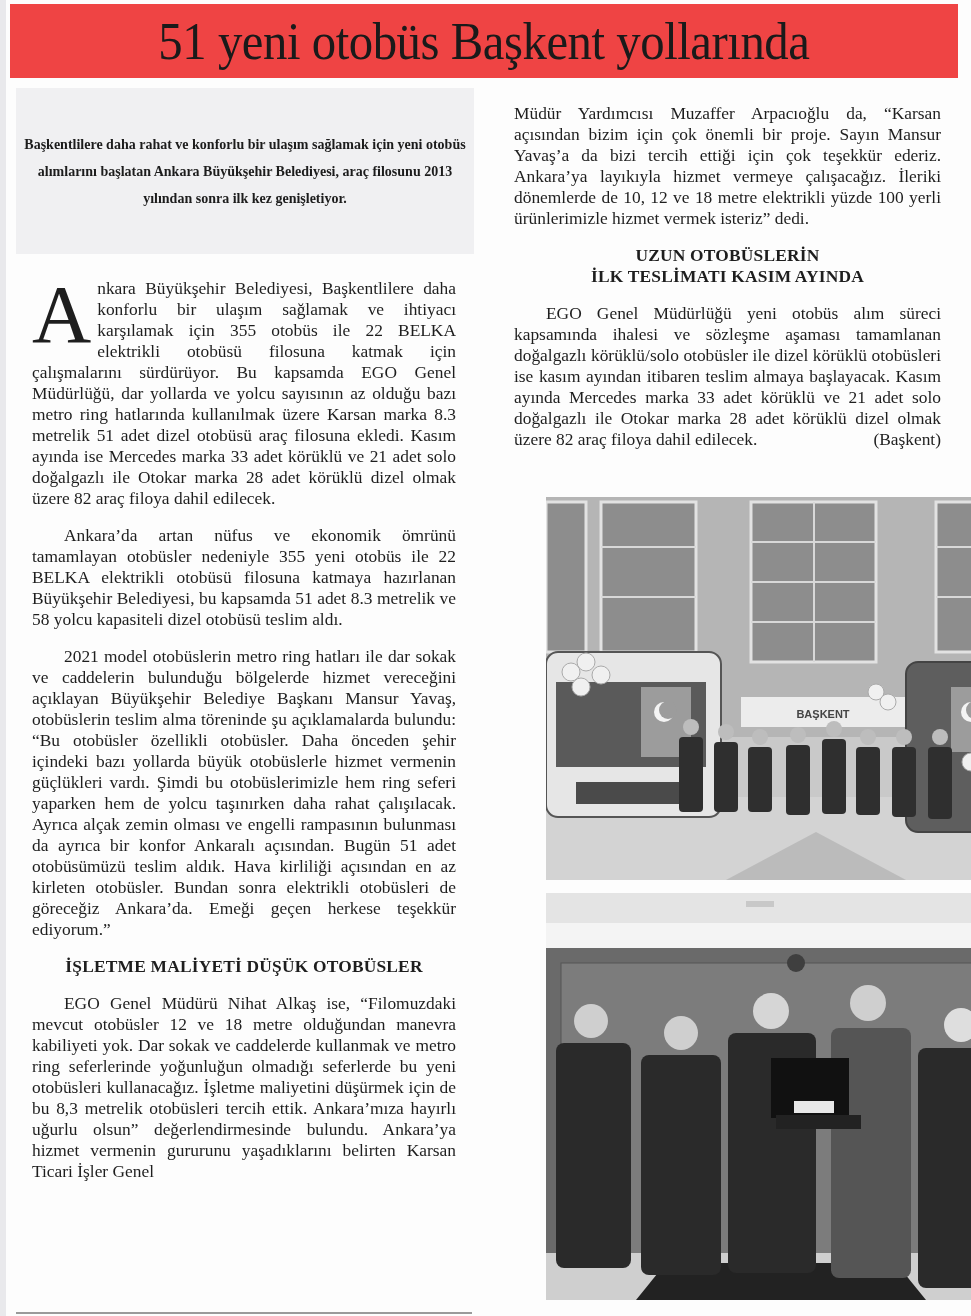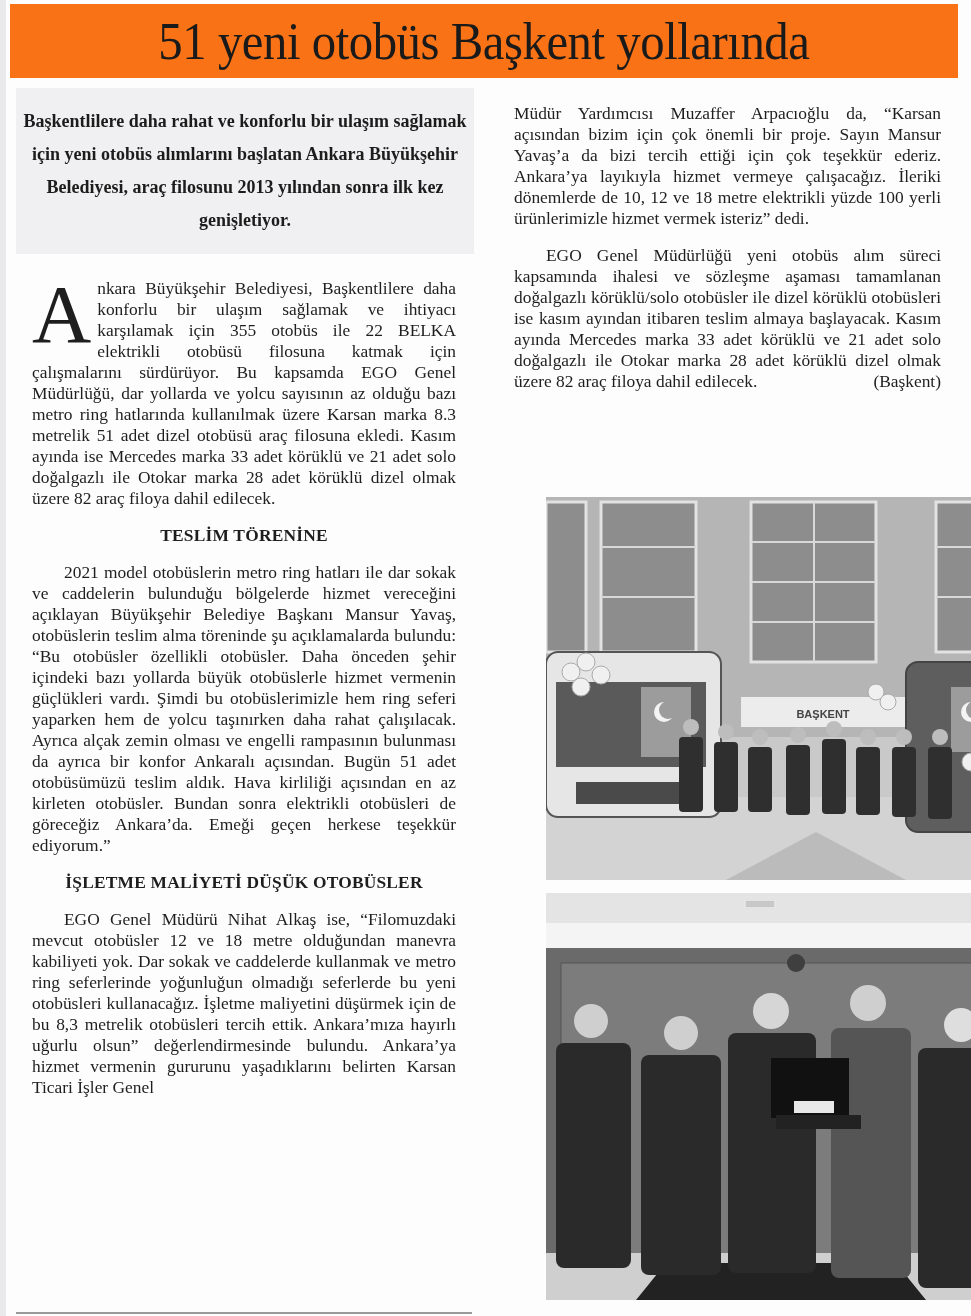--- a/index.html
+++ b/index.html
@@ -6,36 +6,36 @@
   body {
     width: 971px; height: 1316px; overflow: hidden;
     background: #fdfdfd;
     font-family: "Liberation Serif", "DejaVu Serif", serif;
     color: #1e1e1e;
     position: relative;
   }
   .left-edge { position: absolute; left: 0; top: 0; width: 6px; height: 1316px; background: #e9e9ec; }
   .title-bar {
     position: absolute; left: 10px; top: 4px; width: 948px; height: 74px;
-    background: #f97316;
+    background: #ef4444;
     display: flex; align-items: center; justify-content: center;
   }
   .title-bar h1 {
     margin: 0; font-weight: normal; font-size: 53px; letter-spacing: -0.5px;
     transform: scaleX(0.92); transform-origin: center; white-space: nowrap;
     color: #1a1a1a;
   }
   .lead-box {
     position: absolute; left: 16px; top: 88px; width: 458px; height: 166px;
     background: #f0f0f2;
     display: flex; align-items: center; justify-content: center;
     text-align: center;
   }
   .lead-box p {
-    margin: 0; font-weight: bold; font-size: 18px; line-height: 33px; color: #1c1c1c;
+    margin: 0; font-weight: bold; font-size: 14px; line-height: 27px; color: #1c1c1c;
   }
   .col { position: absolute; font-size: 17.4px; line-height: 21px; text-align: justify; }
   .col-left { left: 16px; width: 456px; top: 262px; }
   .col-right { left: 498px; width: 459px; top: 87px; }
   .col p { margin: 16px; }
   .col p.indent { text-indent: 32px; }
   .drop { float: left; font-size: 82px; line-height: 66px; margin: 4px 6px 0 0; font-weight: normal; }
   .sub {
     text-align: center; font-weight: bold; font-size: 17.4px; line-height: 21px; margin: 14px 0 12px 0;
     letter-spacing: 0.2px;
@@ -57,31 +57,35 @@
 <div class="title-bar">
   <h1>51 yeni otobüs Başkent yollarında</h1>
 </div>
 
 <div class="lead-box">
   <p>Başkentlilere daha rahat ve konforlu bir ulaşım sağlamak için yeni otobüs alımlarını başlatan Ankara Büyükşehir Belediyesi, araç filosunu 2013 yılından sonra ilk kez genişletiyor.</p>
 </div>
 
 <div class="col col-left">
   <p><span class="drop">A</span><span>nkara Büyükşehir Belediyesi, Başkentlilere daha konforlu bir ulaşım sağlamak ve ihtiyacı karşılamak için 355 otobüs ile 22 BELKA elektrikli otobüsü filosuna katmak için çalışmalarını sürdürüyor. Bu kapsamda EGO Genel Müdürlüğü, dar yollarda ve yolcu sayısının az olduğu bazı metro ring hatlarında kullanılmak üzere Karsan marka 8.3 metrelik 51 adet dizel otobüsü araç filosuna ekledi. Kasım ayında ise Mercedes marka 33 adet körüklü ve 21 adet solo doğalgazlı ile Otokar marka 28 adet körüklü dizel olmak üzere 82 araç filoya dahil edilecek.</span></p>
+  <p class="indent">Ankara’da artan nüfus ve ekonomik ömrünü tamamlayan otobüsler nedeniyle 355 yeni otobüs ile 22 BELKA elektrikli otobüsü filosuna katmaya hazırlanan Büyükşehir Belediyesi, bu kapsamda 51 adet 8.3 metrelik ve 58 yolcu kapasiteli dizel otobüsü teslim aldı.</p>
   <div class="sub">
-    <div>TESLİM TÖRENİNE</div>
   </div>
   <p class="indent">2021 model otobüslerin metro ring hatları ile dar sokak ve caddelerin bulunduğu bölgelerde hizmet vereceğini açıklayan Büyükşehir Belediye Başkanı Mansur Yavaş, otobüslerin teslim alma töreninde şu açıklamalarda bulundu: “Bu otobüsler özellikli otobüsler. Daha önceden şehir içindeki bazı yollarda büyük otobüslerle hizmet vermenin güçlükleri vardı. Şimdi bu otobüslerimizle hem ring seferi yaparken hem de yolcu taşınırken daha rahat çalışılacak. Ayrıca alçak zemin olması ve engelli rampasının bulunması da ayrıca bir konfor Ankaralı açısından. Bugün 51 adet otobüsümüzü teslim aldık. Hava kirliliği açısından en az kirleten otobüsler. Bundan sonra elektrikli otobüsleri de göreceğiz Ankara’da. Emeği geçen herkese teşekkür ediyorum.”</p>
   <div class="sub">İŞLETME MALİYETİ DÜŞÜK OTOBÜSLER</div>
   <p class="indent">EGO Genel Müdürü Nihat Alkaş ise, “Filomuzdaki mevcut otobüsler 12 ve 18 metre olduğundan manevra kabiliyeti yok. Dar sokak ve caddelerde kullanmak ve metro ring seferlerinde yoğunluğun olmadığı seferlerde bu yeni otobüsleri kullanacağız. İşletme maliyetini düşürmek için de bu 8,3 metrelik otobüsleri tercih ettik. Ankara’mıza hayırlı uğurlu olsun” değerlendirmesinde bulundu. Ankara’ya hizmet vermenin gururunu yaşadıklarını belirten Karsan Ticari İşler Genel</p>
 </div>
 <div class="bottom-rule"></div>
 
 <div class="col col-right">
   <p>Müdür Yardımcısı Muzaffer Arpacıoğlu da, “Karsan açısından bizim için çok önemli bir proje. Sayın Mansur Yavaş’a da bizi tercih ettiği için çok teşekkür ederiz. Ankara’ya layıkıyla hizmet vermeye çalışacağız. İleriki dönemlerde de 10, 12 ve 18 metre elektrikli yüzde 100 yerli ürünlerimizle hizmet vermek isteriz” dedi.</p>
+  <div class="sub">
+    <div>UZUN OTOBÜSLERİN</div>
+    <div>İLK TESLİMATI KASIM AYINDA</div>
+  </div>
   <p class="indent"><span>EGO Genel Müdürlüğü yeni otobüs alım süreci kapsamında ihalesi ve sözleşme aşaması tamamlanan doğalgazlı körüklü/solo otobüsler ile dizel körüklü otobüsleri ise kasım ayından itibaren teslim almaya başlayacak. Kasım ayında Mercedes marka 33 adet körüklü ve 21 adet solo doğalgazlı ile Otokar marka 28 adet körüklü dizel olmak üzere 82 araç filoya dahil edilecek.</span> <span class="credit">(Başkent)</span></p>
 </div>
 
 <div class="photo photo1">
   <svg width="459" height="383" viewBox="0 0 459 383">
     <rect x="0" y="0" width="459" height="383" fill="#c9c9c9"></rect>
 
     <rect x="0" y="0" width="459" height="240" fill="#b5b5b5"></rect>
     <g fill="#8d8d8d" stroke="#e2e2e2" stroke-width="3">
       <rect x="0" y="5" width="40" height="150"></rect>

